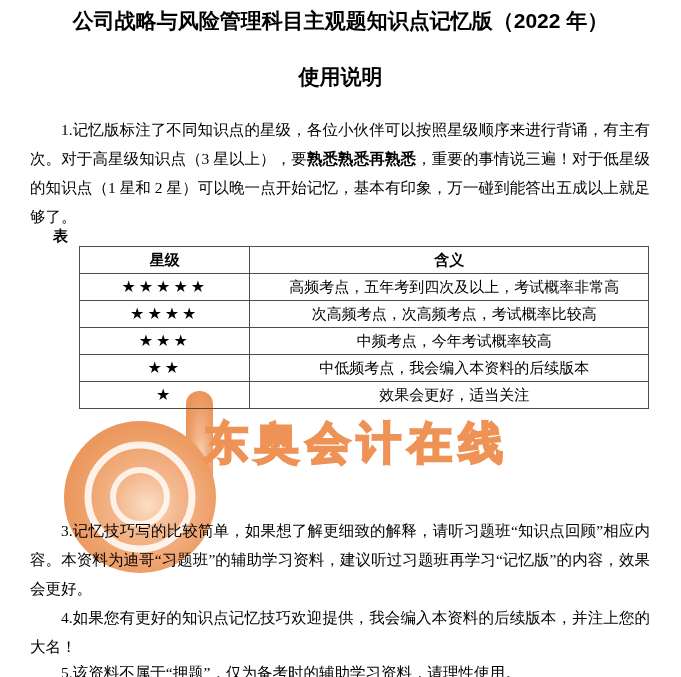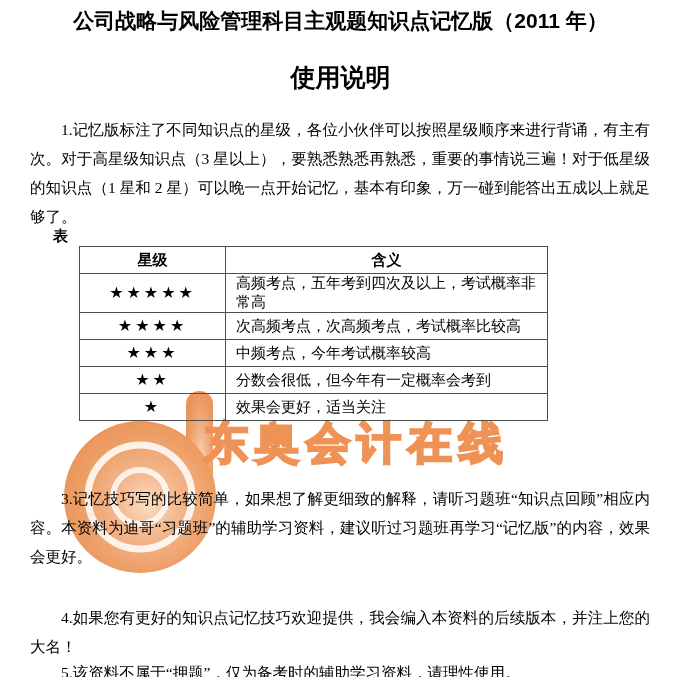--- a/index.html
+++ b/index.html
@@ -38,68 +38,68 @@
     position:absolute;left:0;top:8px;width:681px;
     text-align:center;
     font-family:"Liberation Sans",sans-serif;
     font-weight:bold;font-size:21px;line-height:26px;
     color:#000;
   }
   .doc-subtitle{
     position:absolute;left:0;top:64px;width:681px;
     text-align:center;
     font-family:"Liberation Sans",sans-serif;
-    font-weight:bold;font-size:25px;line-height:26px;
+    font-weight:bold;font-size:21px;line-height:26px;
     color:#000;
   }
   .para{
     position:absolute;left:30px;width:620px;
     font-size:15.5px;line-height:29px;
     text-align:justify;text-indent:2em;
     color:#000;
   }
   .p1{top:115px;}
   .p2{top:436px;}
-  .p3{top:484px;}
+  .p3{top:516px;}
   .p4{top:603px;}
   .p5{top:658px;}
   .emph{
     font-family:"Liberation Sans",sans-serif;
-    font-weight:normal;
+    font-weight:bold;
     margin-top:12px;
   }
 
   .tbl-label{
     position:absolute;left:53px;top:227px;
     font-family:"Liberation Sans",sans-serif;
     font-weight:bold;font-size:15px;line-height:18px;color:#000;
   }
   .tbl-caption{
     position:absolute;left:79px;top:227px;width:440px;
     text-align:center;
     font-family:"Liberation Sans",sans-serif;
     font-weight:bold;font-size:15px;line-height:18px;color:#000;
   }
   table.star-table{
     position:absolute;left:79px;top:246px;
-    width:469px;border-collapse:collapse;
+    width:570px;border-collapse:collapse;
     background:transparent;
   }
   .star-table td,.star-table th{
     border:1px solid #4d4d4d;
     height:26px;padding:0;
     font-size:15px;color:#000;
     background:transparent;
   }
   .star-table th{
     font-family:"Liberation Sans",sans-serif;
     font-weight:bold;text-align:center;
   }
   .col-stars{width:153px;text-align:center;}
-  .col-meaning{width:349px;text-align:left;padding-left:10px !important;font-family:Liberation Serif, serif;}
+  .col-meaning{width:349px;text-align:center;padding-left:10px !important;font-family:Liberation Serif, serif;}
   .stars{
     font-size:16px;letter-spacing:3px;line-height:1;
     font-family:"DejaVu Sans",sans-serif;
   }
 </style>
 </head>
 <body>
 
 <div class="page">
 
@@ -118,21 +118,21 @@
         <circle cx="85" cy="112" r="76" fill="url(#wmg)"></circle>
         <circle cx="85" cy="112" r="52" fill="none" stroke="#ffffff" stroke-width="7" opacity="0.85"></circle>
         <circle cx="85" cy="112" r="27" fill="none" stroke="#ffffff" stroke-width="6" opacity="0.8"></circle>
       </g>
     </svg>
     <div class="wm-brand">东奥会计在线</div>
   </div>
 
   <div class="content">
 
-    <div class="doc-title">公司战略与风险管理科目主观题知识点记忆版（2011 年）</div>
+    <div class="doc-title">公司战略与风险管理科目主观题知识点记忆版（2022 年）</div>
 
     <div class="doc-subtitle">使用说明</div>
 
     <div class="para p1"><span>1.记忆版标注了不同知识点的星级，各位小伙伴可以按照星级顺序来进行背诵，有主有次。对于高星级知识点（3 星以上），要</span><span class="emph">熟悉熟悉再熟悉</span><span>，重要的事情说三遍！对于低星级的知识点（1 星和 2 星）可以晚一点开始记忆，基本有印象，万一碰到能答出五成以上就足够了。</span></div>
 
     <div class="tbl-label">表</div>
 
     <table class="star-table">
       <tbody>
         <tr>
@@ -146,21 +146,21 @@
         <tr>
           <td class="col-stars"><span class="stars">★★★★</span></td>
           <td class="col-meaning">次高频考点，次高频考点，考试概率比较高</td>
         </tr>
         <tr>
           <td class="col-stars"><span class="stars">★★★</span></td>
           <td class="col-meaning">中频考点，今年考试概率较高</td>
         </tr>
         <tr>
           <td class="col-stars"><span class="stars">★★</span></td>
-          <td class="col-meaning">分数会很低，但今年有一定概率会考到</td>
+          <td class="col-meaning">中低频考点，我会编入本资料的后续版本</td>
         </tr>
         <tr>
           <td class="col-stars"><span class="stars">★</span></td>
           <td class="col-meaning">效果会更好，适当关注</td>
         </tr>
       </tbody>
     </table>
 
 
     <div class="para p3">3.记忆技巧写的比较简单，如果想了解更细致的解释，请听习题班“知识点回顾”相应内容。本资料为迪哥“习题班”的辅助学习资料，建议听过习题班再学习“记忆版”的内容，效果会更好。</div>

